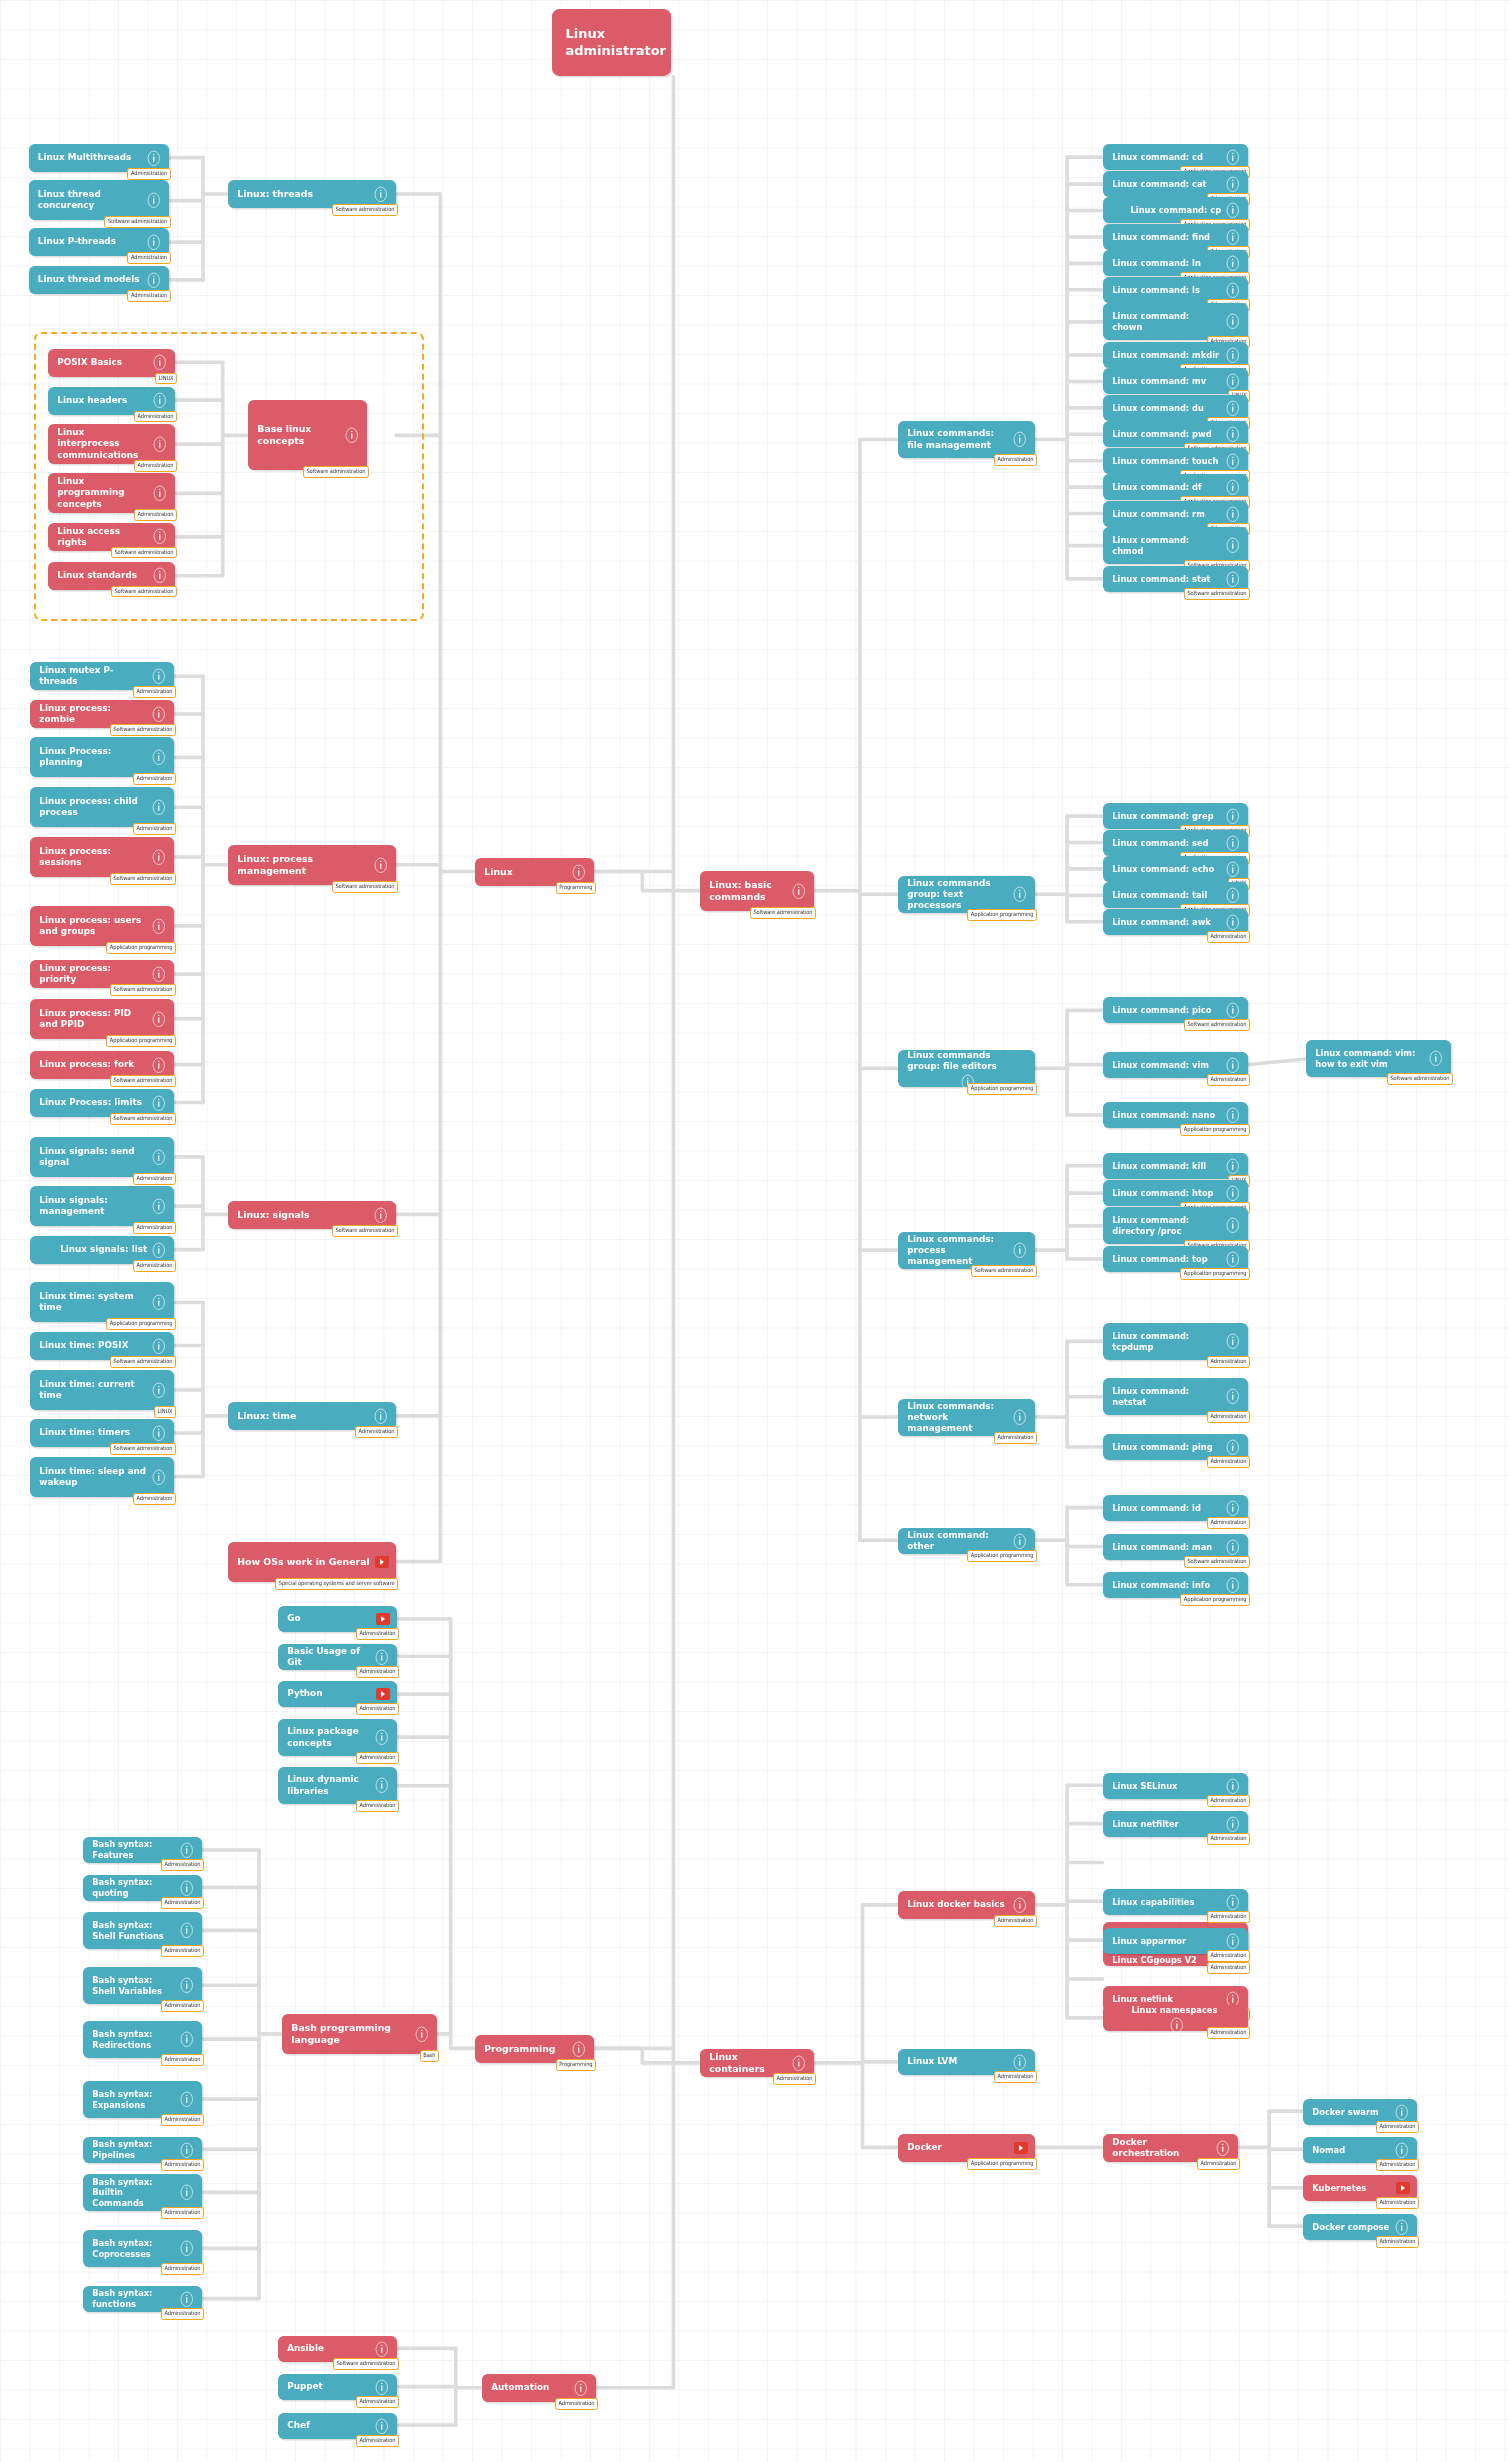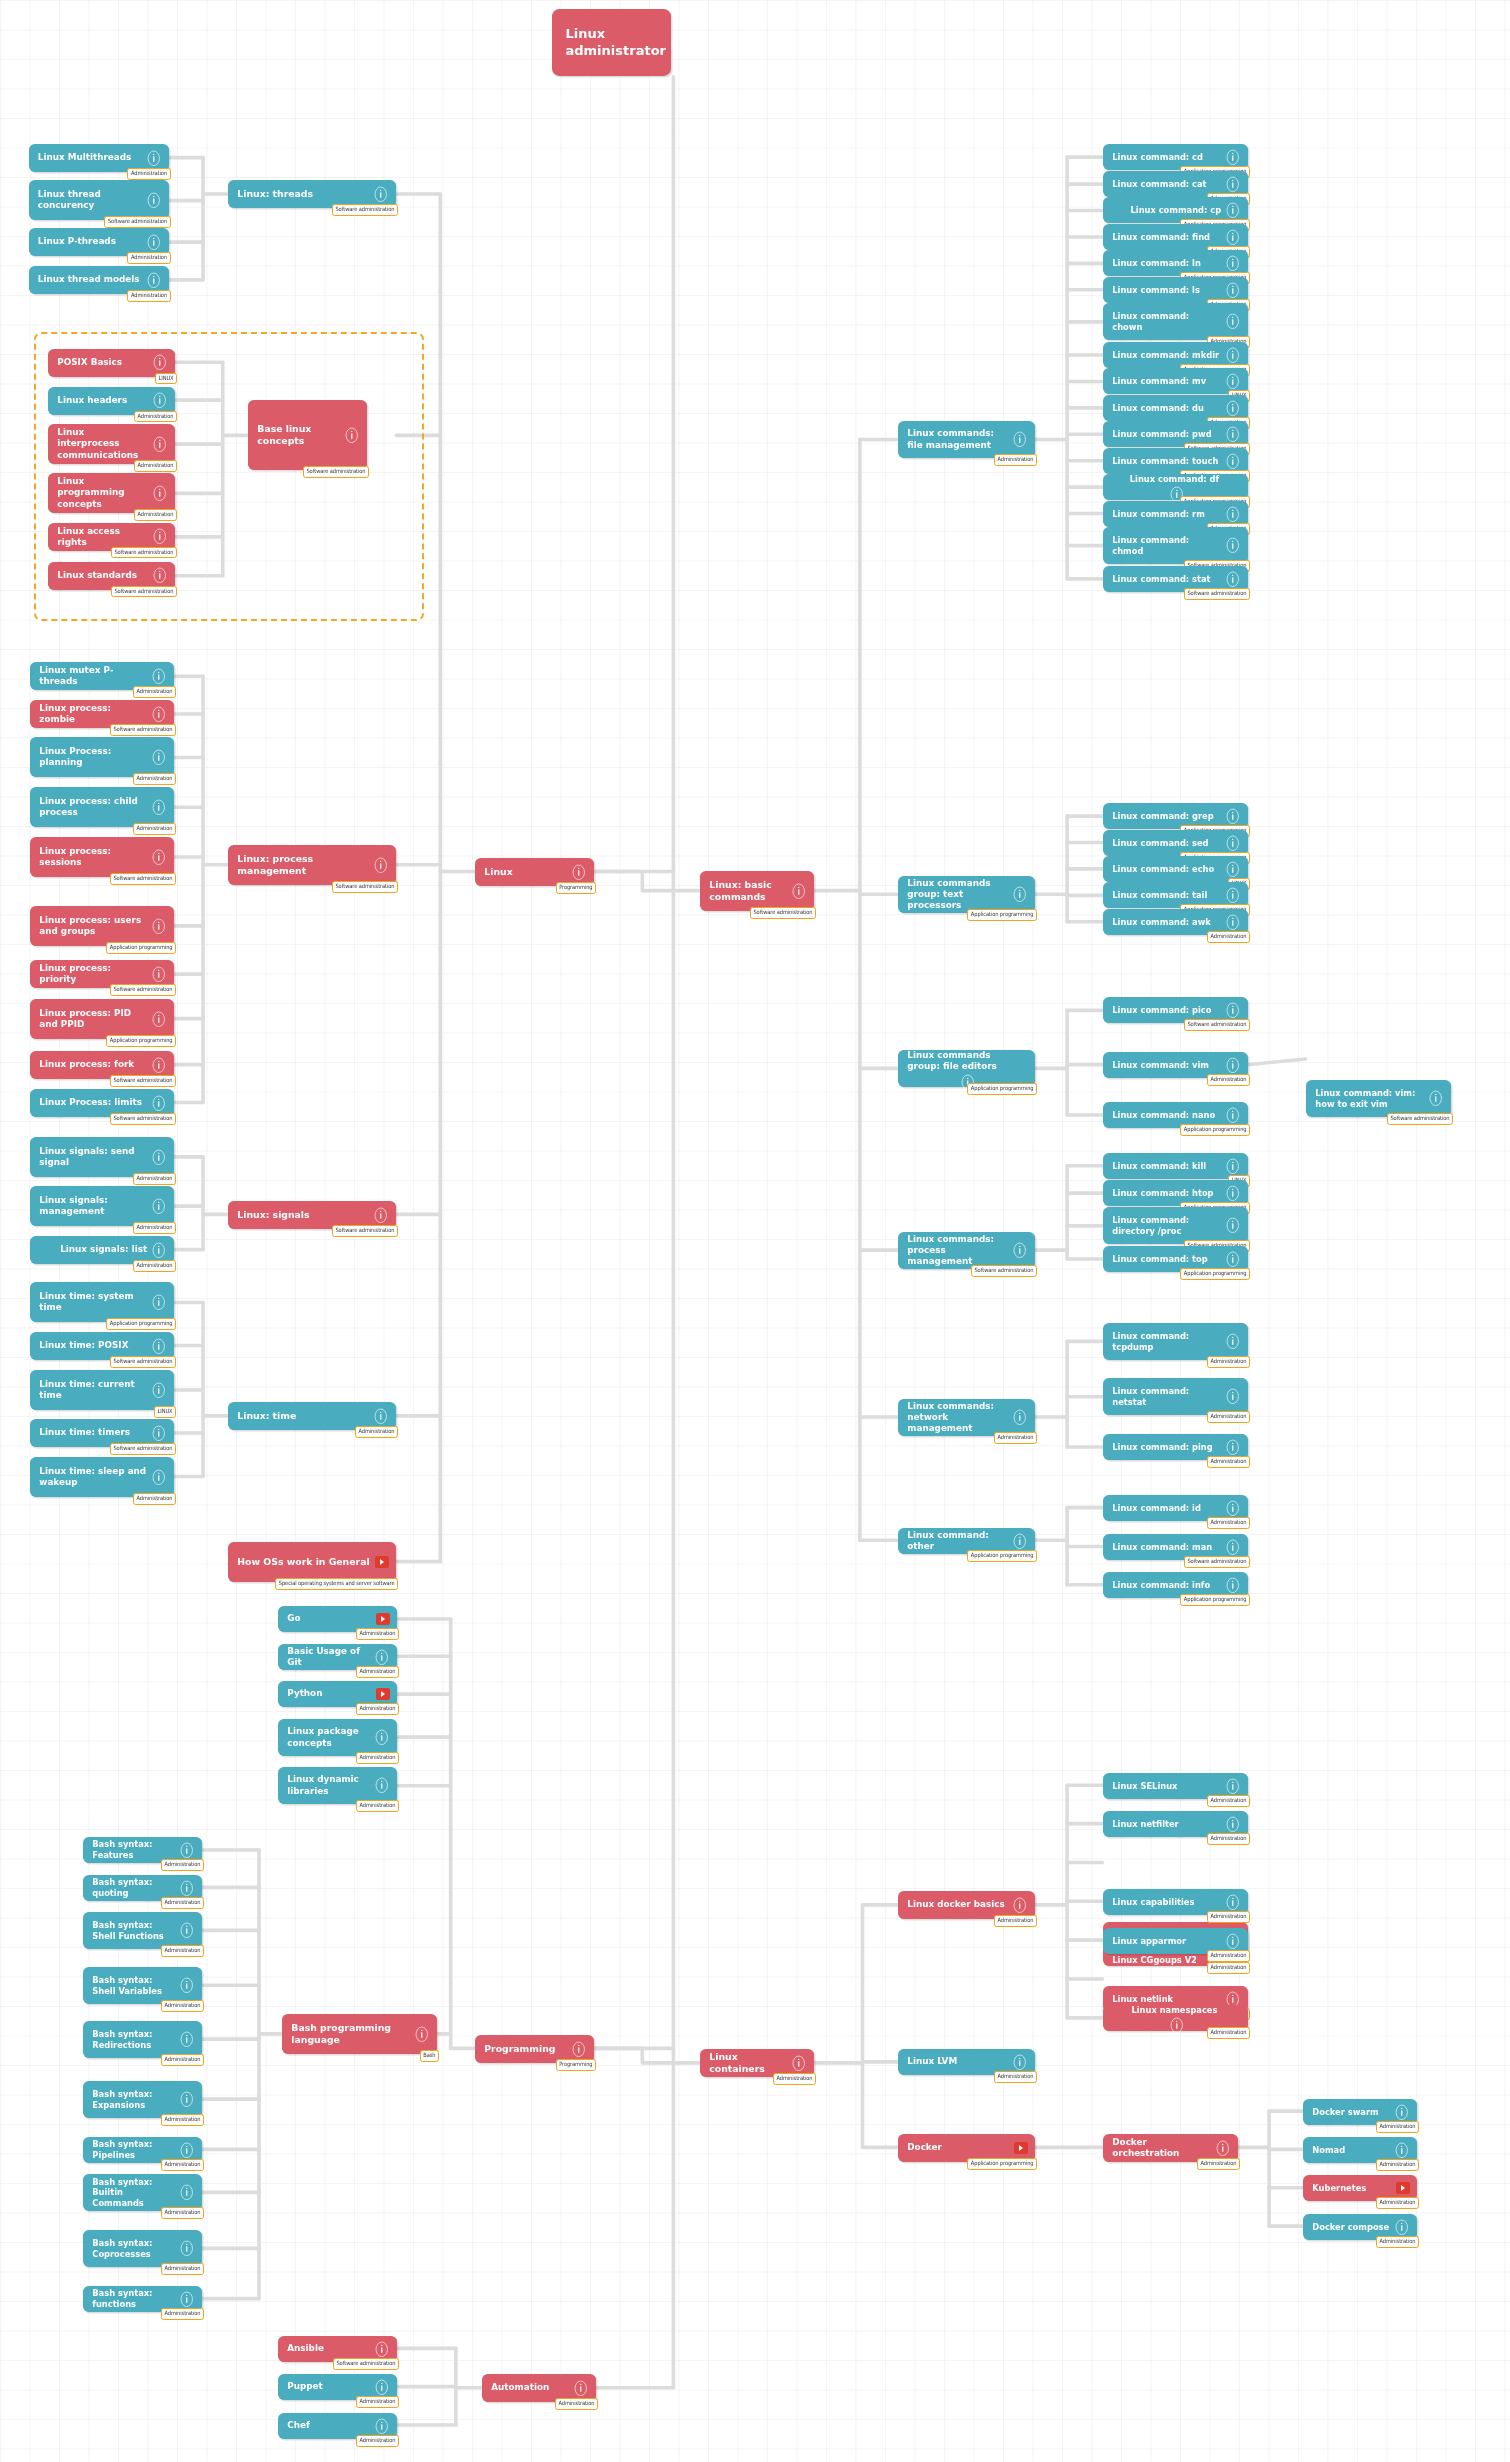--- a/index.html
+++ b/index.html
@@ -814,21 +814,21 @@
       <span class="label">Linux command: touch</span>
       <span class="ic">
         <svg width="13.5" height="16.6" viewBox="0 0 26 32">
           <ellipse cx="13" cy="16" rx="11" ry="14" fill="none" stroke="rgba(255,255,255,0.75)" stroke-width="1.6"></ellipse>
           <rect x="11.9" y="12" width="2.3" height="11" rx="1.1" fill="#ffffff"></rect>
           <circle cx="13" cy="8.4" r="1.4" fill="#ffffff"></circle>
         </svg>
       </span>
       <span class="tag">Application programming</span>
     </div>
-    <div class="node teal" style="left: 1103px; top: 474px; width: 145px; height: 26px; font-size: 8.3px; flex-direction: column;">
+    <div class="node teal" style="left: 1103px; top: 474px; width: 145px; height: 26px; font-size: 8.3px;">
       <span class="label">Linux command: df</span>
       <span class="ic">
         <svg width="13.5" height="16.6" viewBox="0 0 26 32">
           <ellipse cx="13" cy="16" rx="11" ry="14" fill="none" stroke="rgba(255,255,255,0.75)" stroke-width="1.6"></ellipse>
           <rect x="11.9" y="12" width="2.3" height="11" rx="1.1" fill="#ffffff"></rect>
           <circle cx="13" cy="8.4" r="1.4" fill="#ffffff"></circle>
         </svg>
       </span>
       <span class="tag">Application programming</span>
     </div>
@@ -968,21 +968,21 @@
       <span class="label">Linux command: nano</span>
       <span class="ic">
         <svg width="13.5" height="16.6" viewBox="0 0 26 32">
           <ellipse cx="13" cy="16" rx="11" ry="14" fill="none" stroke="rgba(255,255,255,0.75)" stroke-width="1.6"></ellipse>
           <rect x="11.9" y="12" width="2.3" height="11" rx="1.1" fill="#ffffff"></rect>
           <circle cx="13" cy="8.4" r="1.4" fill="#ffffff"></circle>
         </svg>
       </span>
       <span class="tag">Application programming</span>
     </div>
-    <div class="node teal" style="left: 1306px; top: 1040px; width: 145px; height: 37px; font-size: 8.3px; margin-top: 40px;">
+    <div class="node teal" style="left: 1306px; top: 1040px; width: 145px; height: 37px; font-size: 8.3px;">
       <span class="label">Linux command: vim: how to exit vim</span>
       <span class="ic">
         <svg width="13.5" height="16.6" viewBox="0 0 26 32">
           <ellipse cx="13" cy="16" rx="11" ry="14" fill="none" stroke="rgba(255,255,255,0.75)" stroke-width="1.6"></ellipse>
           <rect x="11.9" y="12" width="2.3" height="11" rx="1.1" fill="#ffffff"></rect>
           <circle cx="13" cy="8.4" r="1.4" fill="#ffffff"></circle>
         </svg>
       </span>
       <span class="tag">Software administration</span>
     </div>

